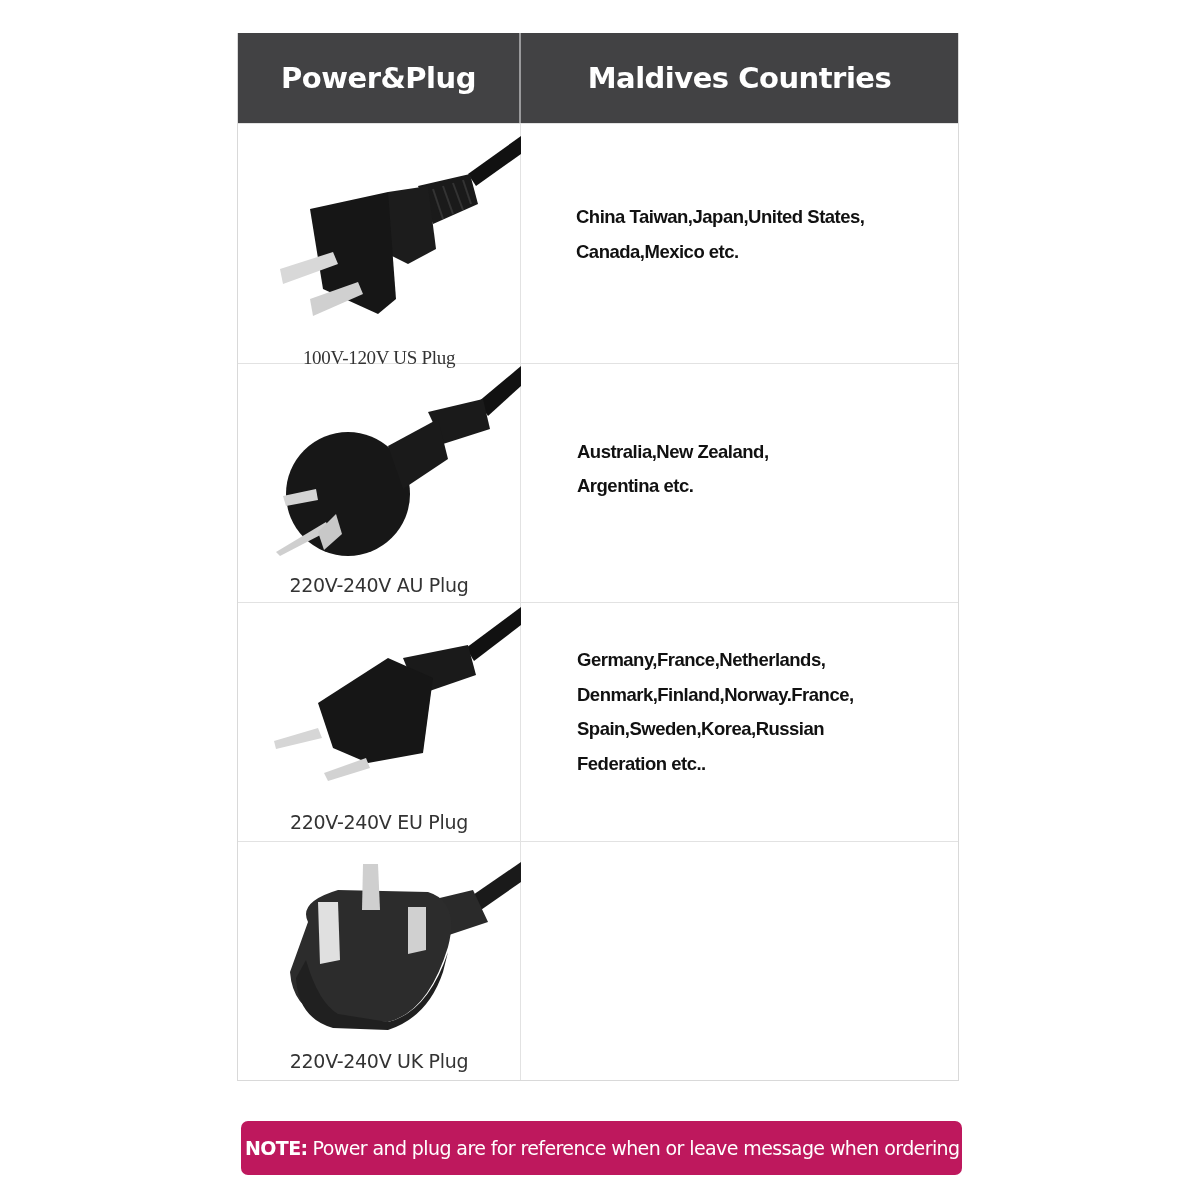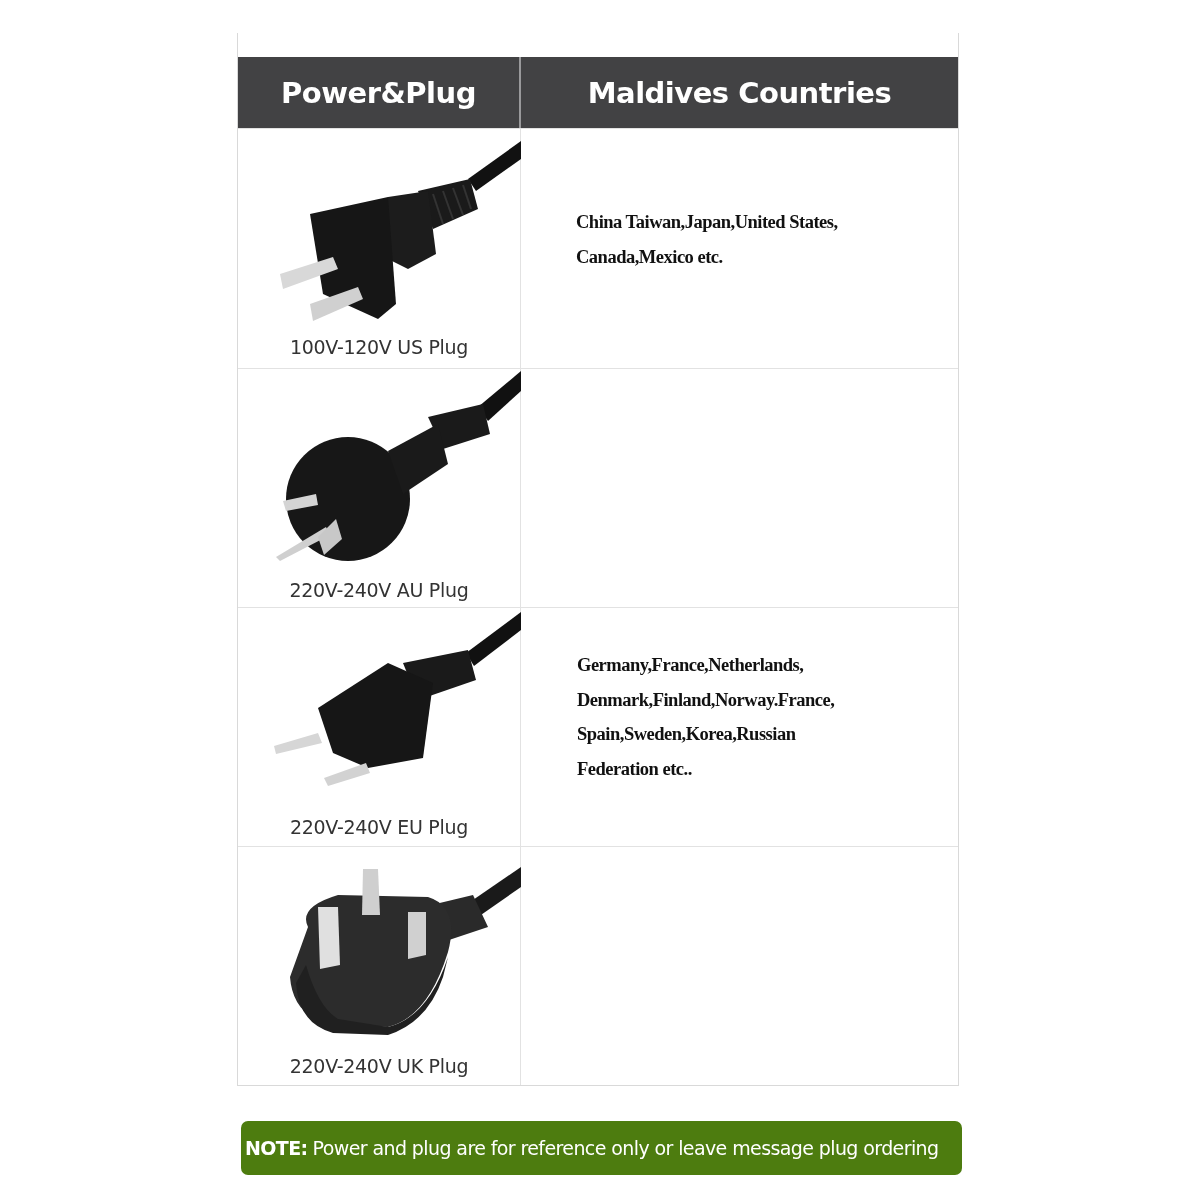--- a/index.html
+++ b/index.html
@@ -1,28 +1,28 @@
 <!DOCTYPE html>
 <html><head>
 <meta charset="utf-8">
 <style>
   html, body { margin:0; padding:0; background:#ffffff; }
   body { width:1200px; height:1200px; position:relative; overflow:hidden; font-family:"Liberation Sans", sans-serif; }
   .table { position:absolute; left:237px; top:33px; width:722px; border:1px solid #d9d9d9; border-top:none; box-sizing:border-box; }
-  .thead { display:flex; height:71px; background:#424244;margin-top:24px; }
+  .thead { display:flex; height:90px; background:#424244; }
   .th { display:flex; align-items:center; justify-content:center; color:#ffffff; font-family:"DejaVu Sans", sans-serif; font-weight:bold; font-size:29px; letter-spacing:-0.5px; }
   .th.c1 { width:283px; border-right:2px solid #9a9a9c; box-sizing:border-box; }
   .th.c2 { flex:1; }
   .row { display:flex; border-top:1px solid #e2e2e2; }
   .cell-plug { width:283px; border-right:1px solid #e2e2e2; box-sizing:border-box; position:relative; }
   .cell-countries { flex:1; display:flex; align-items:center; padding-left:55px; box-sizing:border-box; }
   .plug-caption { position:absolute; left:0; right:0; text-align:center; font-family:"DejaVu Sans", sans-serif; font-size:19px; color:#333; letter-spacing:-0.3px; }
-  .countries { font-family:Liberation Serif, serif; font-weight:bold; font-size:18.5px; line-height:34.5px; color:#111; letter-spacing:-0.5px; white-space:pre-line; }
+  .countries { font-family:Liberation Sans, sans-serif; font-weight:bold; font-size:18.5px; line-height:34.5px; color:#111; letter-spacing:-0.5px; white-space:pre-line; }
   .plug-svg { position:absolute; left:0; top:0; }
-  .note { position:absolute; left:241px; top:1121px; width:721px; height:54px; background:#4d7c0f; border-radius:7px; display:flex; align-items:center; padding-left:4px; box-sizing:border-box; color:#fff; font-family:"DejaVu Sans", sans-serif; font-size:19px; letter-spacing:-0.6px; white-space:nowrap; overflow:hidden; }
+  .note { position:absolute; left:241px; top:1121px; width:721px; height:54px; background:#be185d; border-radius:7px; display:flex; align-items:center; padding-left:4px; box-sizing:border-box; color:#fff; font-family:"DejaVu Sans", sans-serif; font-size:19px; letter-spacing:-0.6px; white-space:nowrap; overflow:hidden; }
   .note b { font-weight:bold; margin-right:5px; }
 </style>
 </head>
 <body>
 
 <div class="table">
   <div class="thead">
     <div class="th c1">Power&amp;Plug</div>
     <div class="th c2">Maldives Countries</div>
   </div>
@@ -36,40 +36,44 @@
           <line x1="195" y1="65" x2="205" y2="95"></line>
             <line x1="205" y1="62" x2="215" y2="90"></line>
           <line x1="215" y1="59" x2="225" y2="86"></line>
             <line x1="225" y1="56" x2="233" y2="80"></line>
         </g>
         <path d="M150 68 L190 62 L198 125 L170 140 L150 130 Z" fill="#1c1c1c"></path>
         <path d="M72 85 L150 68 L158 175 L140 190 L85 165 Z" fill="#161616"></path>
         <path d="M42 145 L95 128 L100 140 L45 160 Z" fill="#d8d8d8"></path>
         <path d="M72 175 L120 158 L125 170 L75 192 Z" fill="#d0d0d0"></path>
       </svg>
-      <div class="plug-caption" style="top:207px;">100V-120V US Plug</div>
+      <div class="plug-caption" style="top:223px;font-family:Liberation Serif, serif;">100V-120V US Plug</div>
     </div>
     <div class="cell-countries" style="padding-left:55px; padding-bottom:18px;">
       <div class="countries">China Taiwan,Japan,United States,
 Canada,Mexico etc.</div>
     </div>
   </div>
 
   <div class="row" style="height:238px;">
     <div class="cell-plug">
       <svg class="plug-svg" width="283" height="238" viewBox="0 0 283 238">
         <path d="M283 2 L240 38 L250 52 L283 22 Z" fill="#111"></path>
         <path d="M190 48 L245 35 L252 65 L205 80 Z" fill="#1a1a1a"></path>
         <ellipse cx="110" cy="130" rx="62" ry="62" fill="#171717"></ellipse>
         <path d="M150 82 L200 55 L210 95 L165 125 Z" fill="#1a1a1a"></path>
         <path d="M45 132 L78 125 L80 136 L48 142 Z" fill="#d4d4d4"></path>
         <path d="M38 188 L88 158 L92 166 L42 192 Z" fill="#cfcfcf"></path>
         <path d="M80 168 L98 150 L104 170 L86 186 Z" fill="#c8c8c8"></path>
       </svg>
       <div class="plug-caption" style="top:210px;">220V-240V AU Plug</div>
+    </div>
+    <div class="cell-countries" style="padding-left:56px; padding-bottom:28px;">
+      <div class="countries">Australia,New Zealand,
+Argentina etc.</div>
     </div>
   </div>
 
   <div class="row" style="height:238px;">
     <div class="cell-plug">
       <svg class="plug-svg" width="283" height="238" viewBox="0 0 283 238">
         <path d="M283 4 L228 45 L236 58 L283 22 Z" fill="#111"></path>
         <path d="M165 55 L230 42 L238 72 L180 92 Z" fill="#1a1a1a"></path>
         <path d="M80 100 L150 55 L195 75 L185 150 L130 160 L95 145 Z" fill="#161616"></path>
         <path d="M36 138 L80 125 L84 135 L38 146 Z" fill="#d6d6d6"></path>
@@ -96,14 +100,14 @@
         <path d="M80 60 L100 60 L102 118 L82 122 Z" fill="#e0e0e0"></path>
         <path d="M170 65 L188 65 L188 108 L170 112 Z" fill="#d0d0d0"></path>
       </svg>
       <div class="plug-caption" style="top:208px;">220V-240V UK Plug</div>
     </div>
   </div>
 </div>
 
 <div class="note">
   <b>NOTE:</b>
-  <span>Power and plug are for reference only or leave message plug ordering</span>
+  <span>Power and plug are for reference when or leave message when ordering</span>
 </div>
 
 </body></html>

